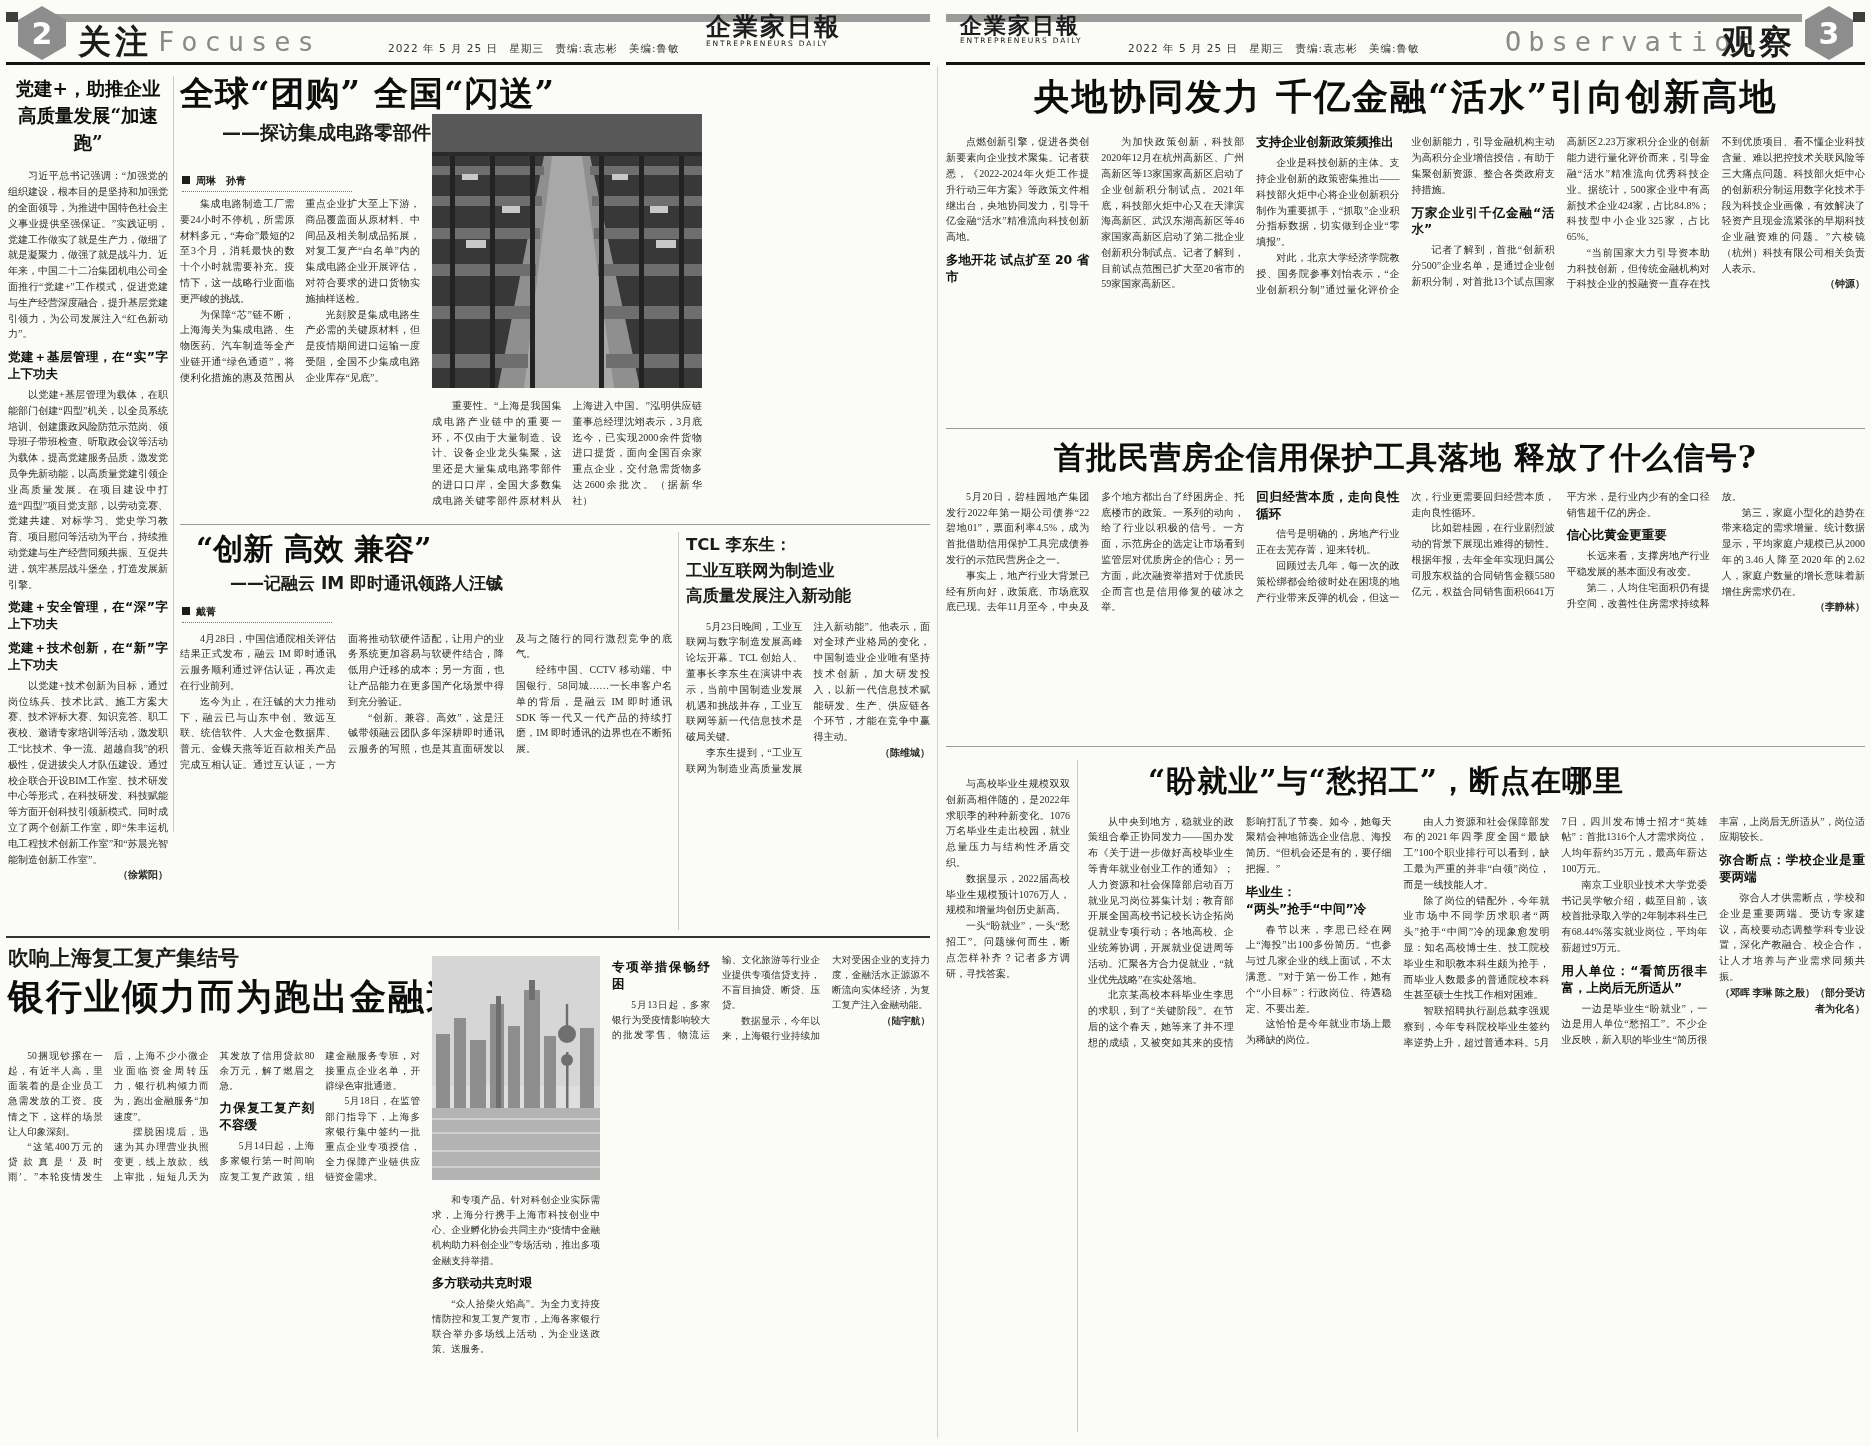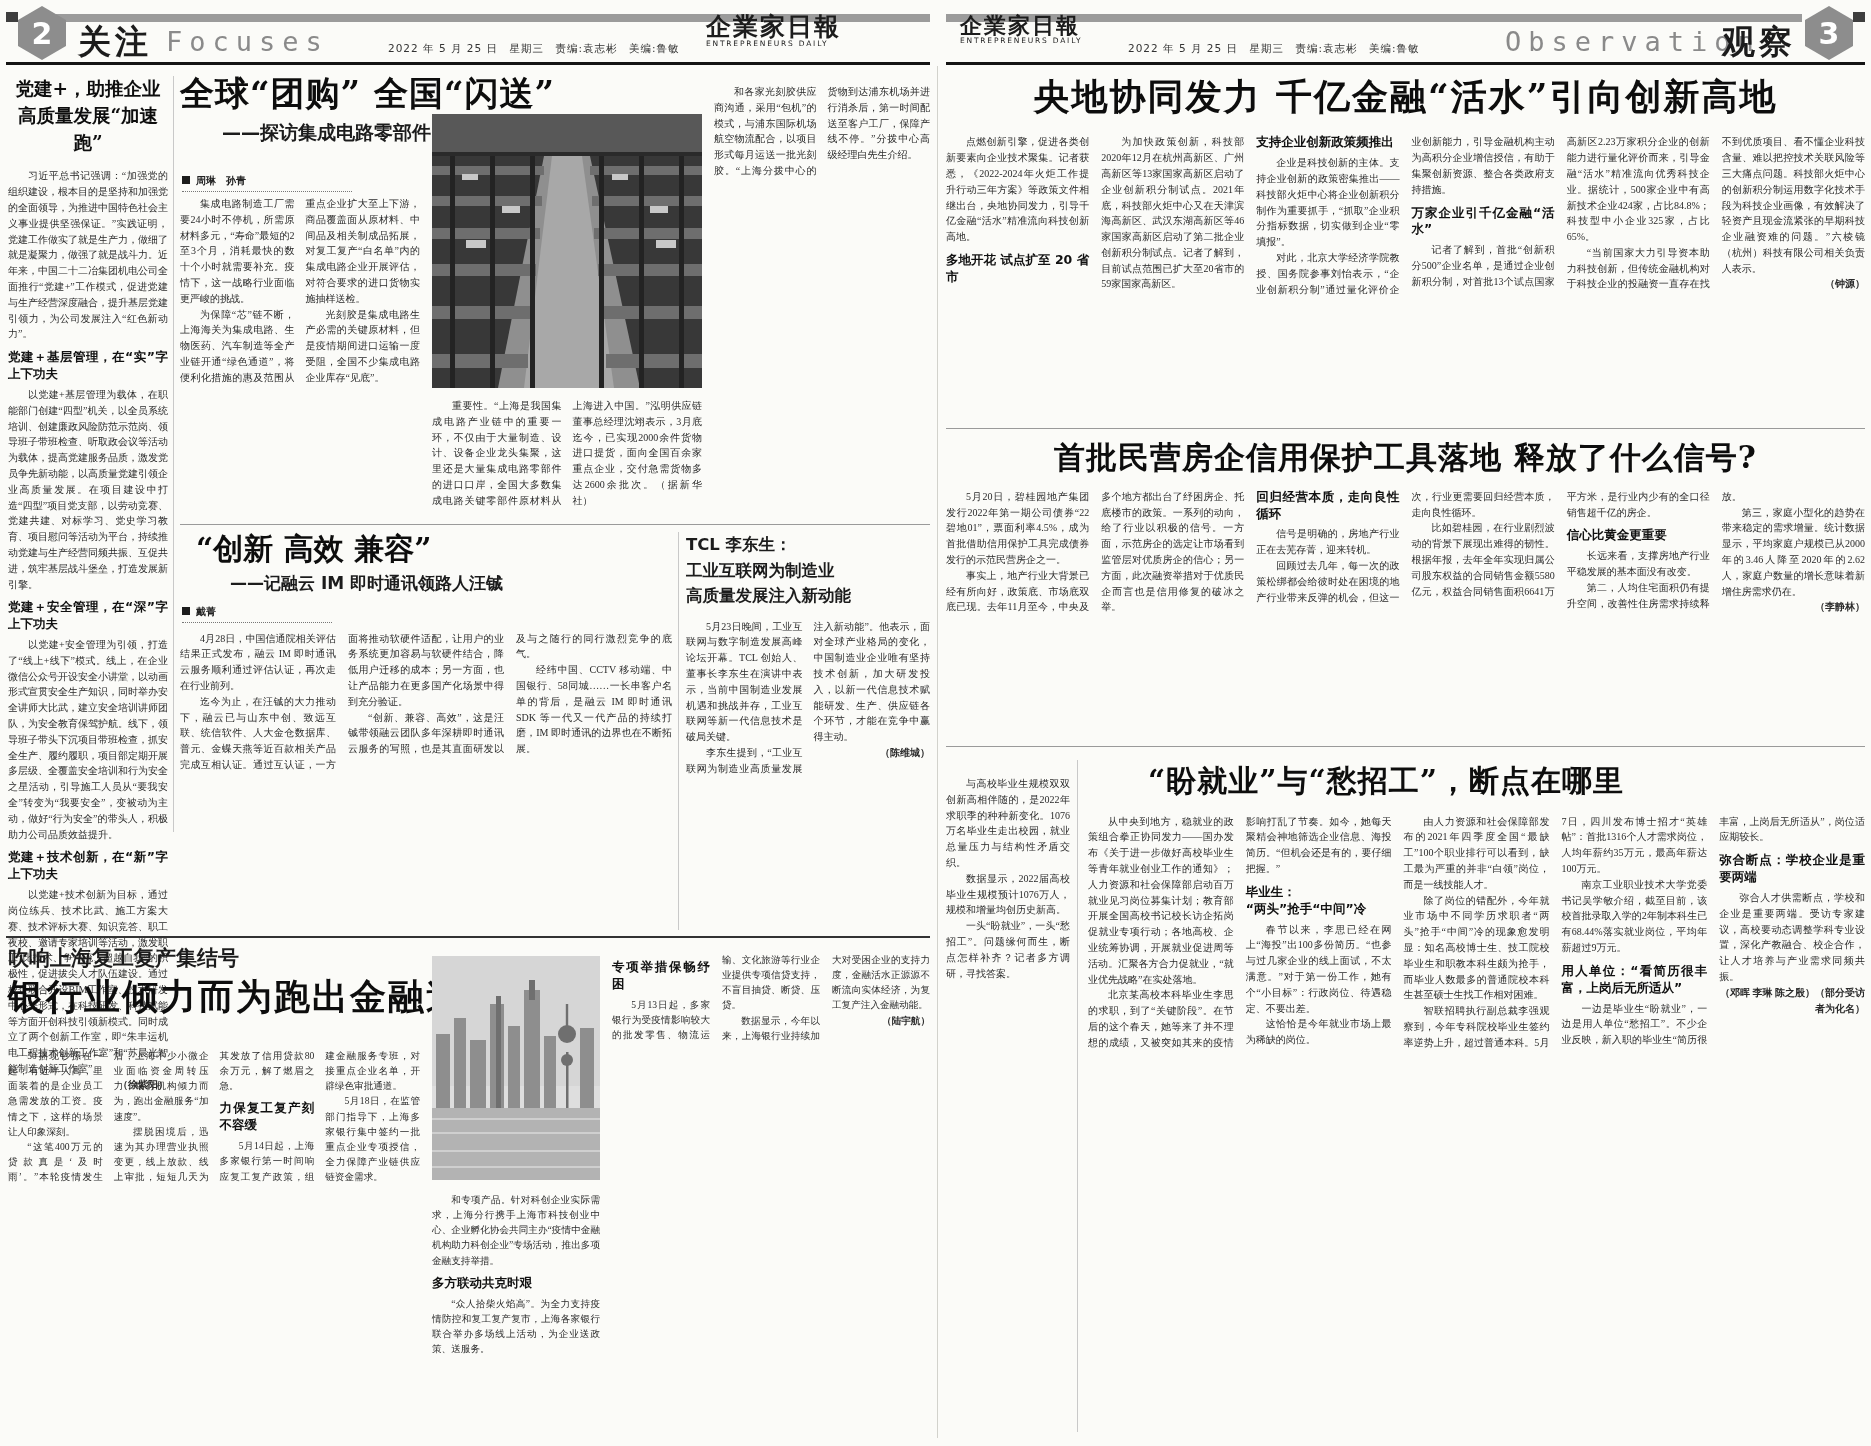--- a/index.html
+++ b/index.html
@@ -45,21 +45,21 @@
 <body>
 
 <div class="sheet">
 
   <div class="abs cornersq" style="left:6px;top:12px;width:12px;height:10px;"></div>
   <div class="abs topbar" style="left:56px;top:14px;width:874px;"></div>
   <div class="abs hex" style="left:18px;top:6px;">
       <span>2</span>
     </div>
   <div class="abs seccn" style="left:78px;top:20px;">关注</div>
-  <div class="abs secen" style="left:166px;top:26px;">Focuses</div>
+  <div class="abs secen" style="left:158px;top:26px;">Focuses</div>
   <div class="abs dateline" style="left:388px;top:42px;">2022 年 5 月 25 日　星期三　责编:袁志彬　美编:鲁敏</div>
   <div class="abs" style="left:706px;top:14px;">
     <div class="mast">企業家日報</div>
     <div class="masten">ENTREPRENEURS DAILY</div>
   </div>
   <div class="abs blackrule" style="left:6px;top:62px;width:924px;"></div>
 
   <div class="abs topbar" style="left:946px;top:14px;width:856px;"></div>
   <div class="abs cornersq" style="left:1853px;top:12px;width:12px;height:10px;"></div>
   <div class="abs hex" style="left:1805px;top:6px;">
@@ -76,21 +76,20 @@
 
   <div class="abs vrule" style="left:937px;top:66px;height:1372px;background:#d2d2cc;"></div>
 
   <div class="abs" style="left:8px;top:76px;width:160px;height:756px;">
     <div class="ht" style="font-size:18.5px;line-height:1.45;text-align:center;">党建+，助推企业高质量发展“加速跑”</div>
     <div class="bd" style="margin-top:12px;">
         <p>习近平总书记强调：“加强党的组织建设，根本目的是坚持和加强党的全面领导，为推进中国特色社会主义事业提供坚强保证。”实践证明，党建工作做实了就是生产力，做细了就是凝聚力，做强了就是战斗力。近年来，中国二十二冶集团机电公司全面推行“党建+”工作模式，促进党建与生产经营深度融合，提升基层党建引领力，为公司发展注入“红色新动力”。</p>
         <div class="sh" style="white-space: pre-line;">党建＋基层管理，在“实”字上下功夫</div>
         <p>以党建+基层管理为载体，在职能部门创建“四型”机关，以全员系统培训、创建廉政风险防范示范岗、领导班子带班检查、听取政会议等活动为载体，提高党建服务品质，激发党员争先新动能，以高质量党建引领企业高质量发展。在项目建设中打造“四型”项目党支部，以劳动竞赛、党建共建、对标学习、党史学习教育、项目慰问等活动为平台，持续推动党建与生产经营同频共振、互促共进，筑牢基层战斗堡垒，打造发展新引擎。</p>
         <div class="sh" style="white-space: pre-line;">党建＋安全管理，在“深”字上下功夫</div>
-        <p>以党建+安全管理为引领，打造了“线上+线下”模式。线上，在企业微信公众号开设安全小讲堂，以动画形式宣贯安全生产知识，同时举办安全讲师大比武，建立安全培训讲师团队，为安全教育保驾护航。线下，领导班子带头下沉项目带班检查，抓安全生产、履约履职，项目部定期开展多层级、全覆盖安全培训和行为安全之星活动，引导施工人员从“要我安全”转变为“我要安全”，变被动为主动，做好“行为安全”的带头人，积极助力公司品质效益提升。</p>
         <div class="sh" style="white-space: pre-line;">党建＋技术创新，在“新”字上下功夫</div>
         <p>以党建+技术创新为目标，通过岗位练兵、技术比武、施工方案大赛、技术评标大赛、知识竞答、职工夜校、邀请专家培训等活动，激发职工“比技术、争一流、超越自我”的积极性，促进拔尖人才队伍建设。通过校企联合开设BIM工作室、技术研发中心等形式，在科技研发、科技赋能等方面开创科技引领新模式。同时成立了两个创新工作室，即“朱丰运机电工程技术创新工作室”和“苏晨光智能制造创新工作室”。</p>
         <p class="endl">（徐紫阳）</p>
       </div>
   </div>
   <div class="abs vrule" style="left:173px;top:76px;height:756px;"></div>
 
   <div class="abs" style="left:180px;top:74px;width:750px;height:448px;">
     <div class="ht" style="font-size:34px;letter-spacing:1px;">全球“团购”  全国“闪送”</div>
     <div class="subtt" style="font-size:19px;margin:8px 0 0 42px;">——探访集成电路零部件“粮仓”</div>
@@ -131,23 +130,20 @@
           <rect x="180" y="60" width="16" height="6"></rect>
           <rect x="218" y="92" width="18" height="7"></rect>
           <rect x="224" y="126" width="20" height="8"></rect>
         </g>
     </svg>
 
     <div class="bd cols2" style="position:absolute;left:0px;top:122px;width:240px;height:324px;">
         <p>集成电路制造工厂需要24小时不停机，所需原材料多元，“寿命”最短的2至3个月，消耗最快的数十个小时就需要补充。疫情下，这一战略行业面临更严峻的挑战。</p>
         <p>为保障“芯”链不断，上海海关为集成电路、生物医药、汽车制造等全产业链开通“绿色通道”，将便利化措施的惠及范围从重点企业扩大至上下游，商品覆盖面从原材料、中间品及相关制成品拓展，对复工复产“白名单”内的集成电路企业开展评估，对符合要求的进口货物实施抽样送检。</p>
         <p>光刻胶是集成电路生产必需的关键原材料，但是疫情期间进口运输一度受阻，全国不少集成电路企业库存“见底”。</p>
-      </div>
-    <div class="bd cols2" style="position:absolute;left:534px;top:10px;width:216px;height:436px;">
-        <p>和各家光刻胶供应商沟通，采用“包机”的模式，与浦东国际机场航空物流配合，以项目形式每月运送一批光刻胶。“上海分拨中心的货物到达浦东机场并进行消杀后，第一时间配送至客户工厂，保障产线不停。”分拨中心高级经理白先生介绍。</p>
       </div>
     <div class="bd cols2" style="position:absolute;left:252px;top:324px;width:270px;height:122px;">
         <p>重要性。“上海是我国集成电路产业链中的重要一环，不仅由于大量制造、设计、设备企业龙头集聚，这里还是大量集成电路零部件的进口口岸，全国大多数集成电路关键零部件原材料从上海进入中国。”泓明供应链董事总经理沈翊表示，3月底迄今，已实现2000余件货物进口提货，面向全国百余家重点企业，交付急需货物多达2600余批次。（据新华社）</p>
       </div>
   </div>
 
   <div class="abs grayrule" style="left:180px;top:524px;width:750px;"></div>
 
   <div class="abs" style="left:180px;top:532px;width:492px;height:400px;">
     <div class="ht" style="font-size:30px;margin-left:16px;">“创新  高效  兼容”</div>

